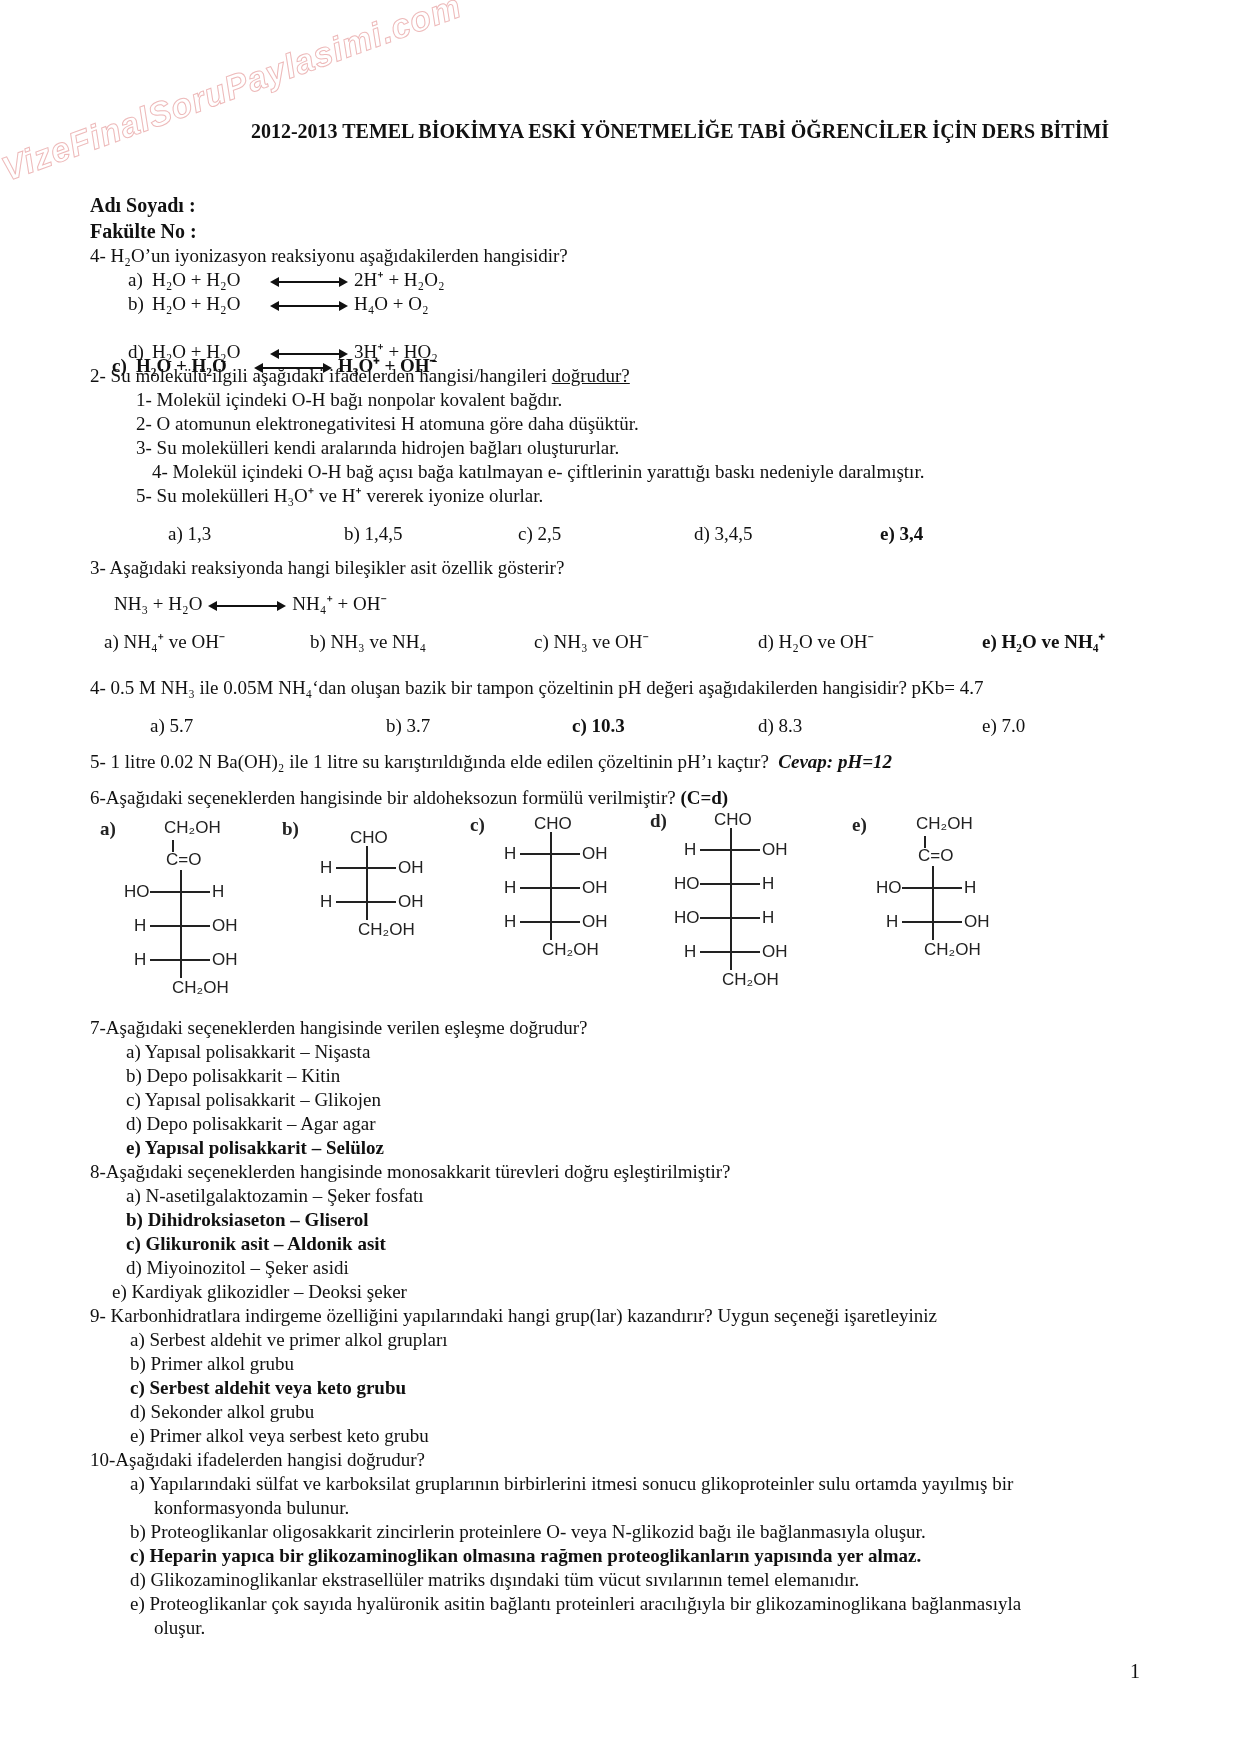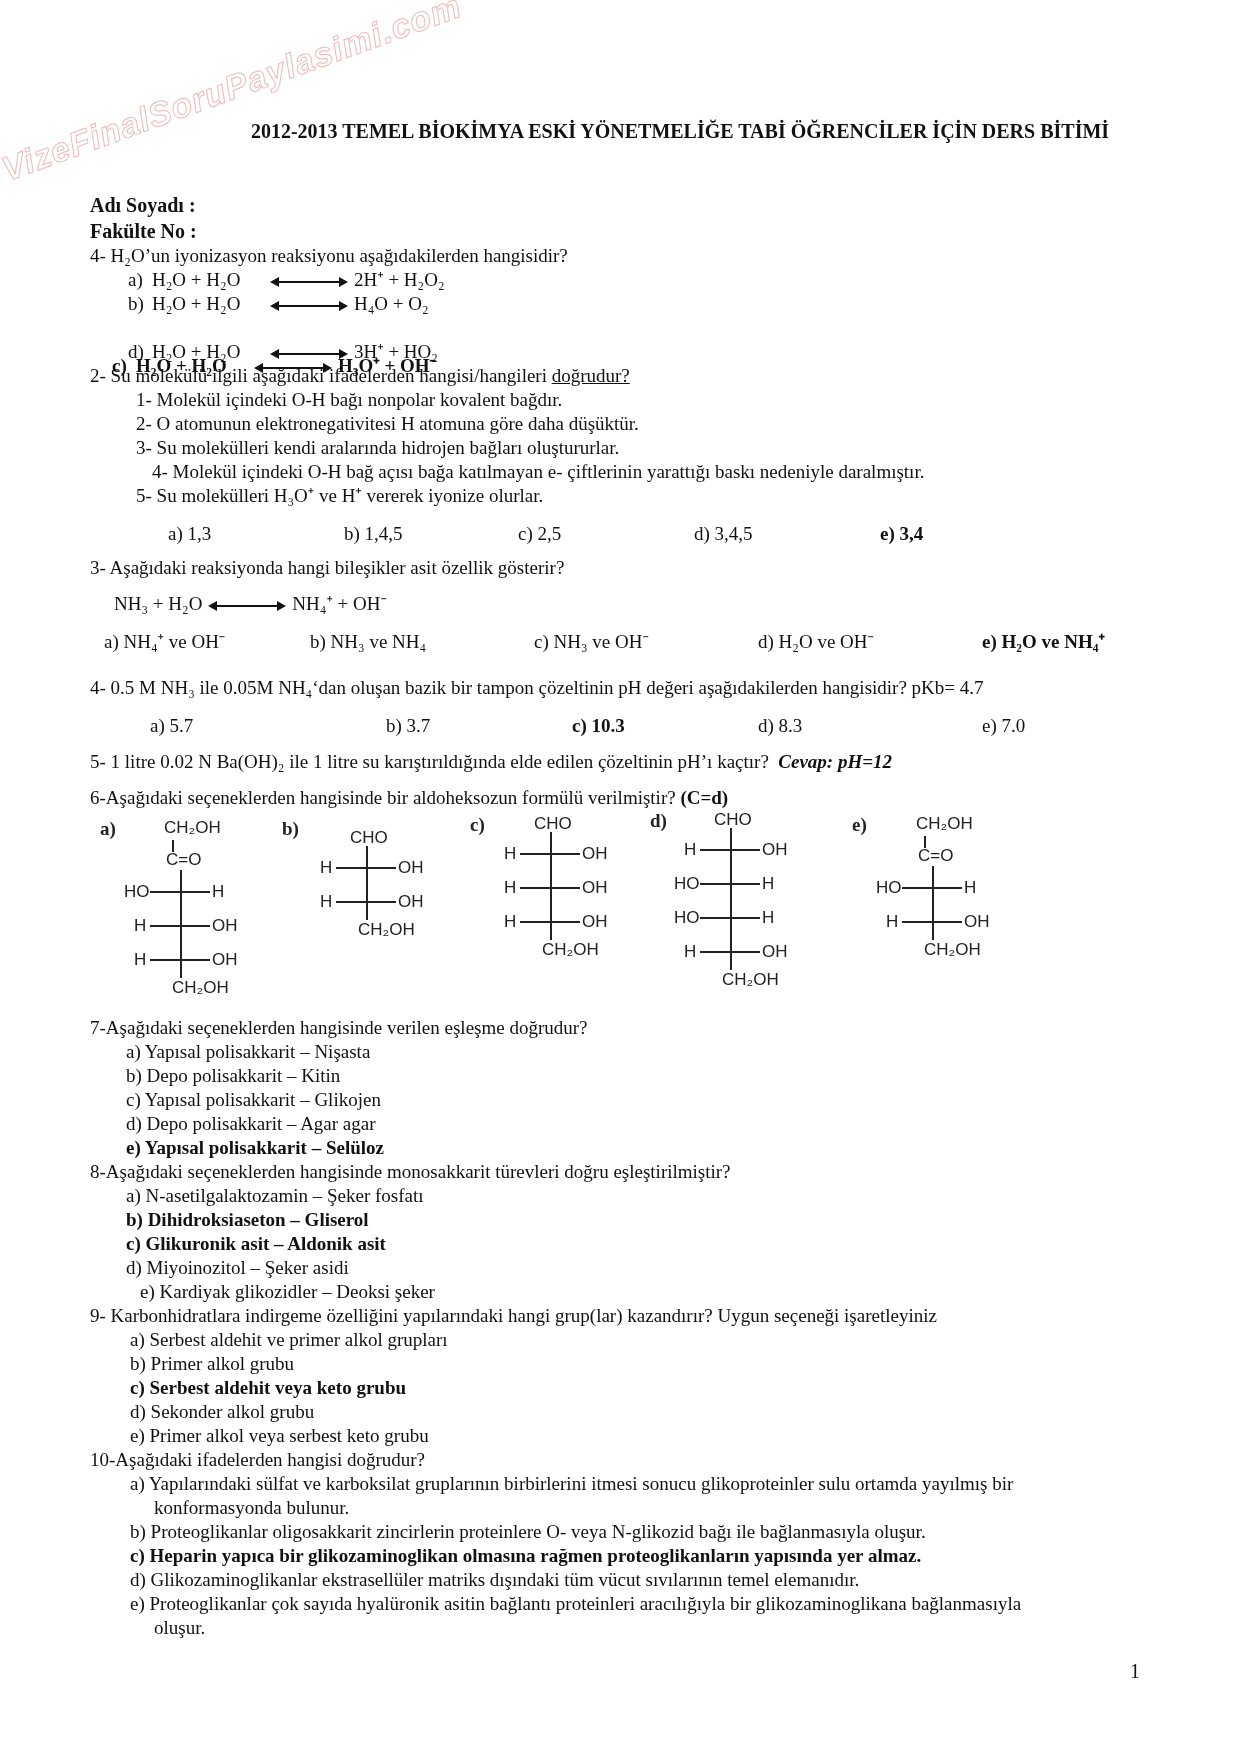--- a/index.html
+++ b/index.html
@@ -174,21 +174,21 @@
     <div class="line" style="left:126px;top:1112px;">d)    Depo polisakkarit – Agar agar</div>
     <div class="line b" style="left:126px;top:1136px;">e)    Yapısal polisakkarit – Selüloz</div>
   </div>
 
 <div class="line" style="left:90px;top:1160px;">8-Aşağıdaki seçeneklerden hangisinde monosakkarit türevleri doğru eşleştirilmiştir?</div>
 <div id="q8opts">
     <div class="line" style="left:126px;top:1184px;">a)    N-asetilgalaktozamin – Şeker fosfatı</div>
     <div class="line b" style="left:126px;top:1208px;">b)    Dihidroksiaseton – Gliserol</div>
     <div class="line" style="left:126px;top:1232px;font-weight:bold;">c)    Glikuronik asit – Aldonik asit</div>
     <div class="line" style="left:126px;top:1256px;">d)    Miyoinozitol – Şeker asidi</div>
-    <div class="line" style="left:140px;top:1280px;text-align:right;">e)    Kardiyak glikozidler – Deoksi şeker</div>
+    <div class="line" style="left:112px;top:1280px;text-align:right;">e)    Kardiyak glikozidler – Deoksi şeker</div>
   </div>
 
 <div class="line" style="left:90px;top:1304px;">9- Karbonhidratlara indirgeme özelliğini yapılarındaki hangi grup(lar) kazandırır? Uygun seçeneği işaretleyiniz</div>
 <div id="q9opts">
     <div class="line" style="left:130px;top:1328px;">a) Serbest aldehit ve primer alkol grupları</div>
     <div class="line" style="left:130px;top:1352px;">b) Primer alkol grubu</div>
     <div class="line b" style="left:130px;top:1376px;">c) Serbest aldehit veya keto grubu</div>
     <div class="line" style="left:130px;top:1400px;">d) Sekonder alkol grubu</div>
     <div class="line" style="left:130px;top:1424px;">e) Primer alkol veya serbest keto grubu</div>
   </div>

